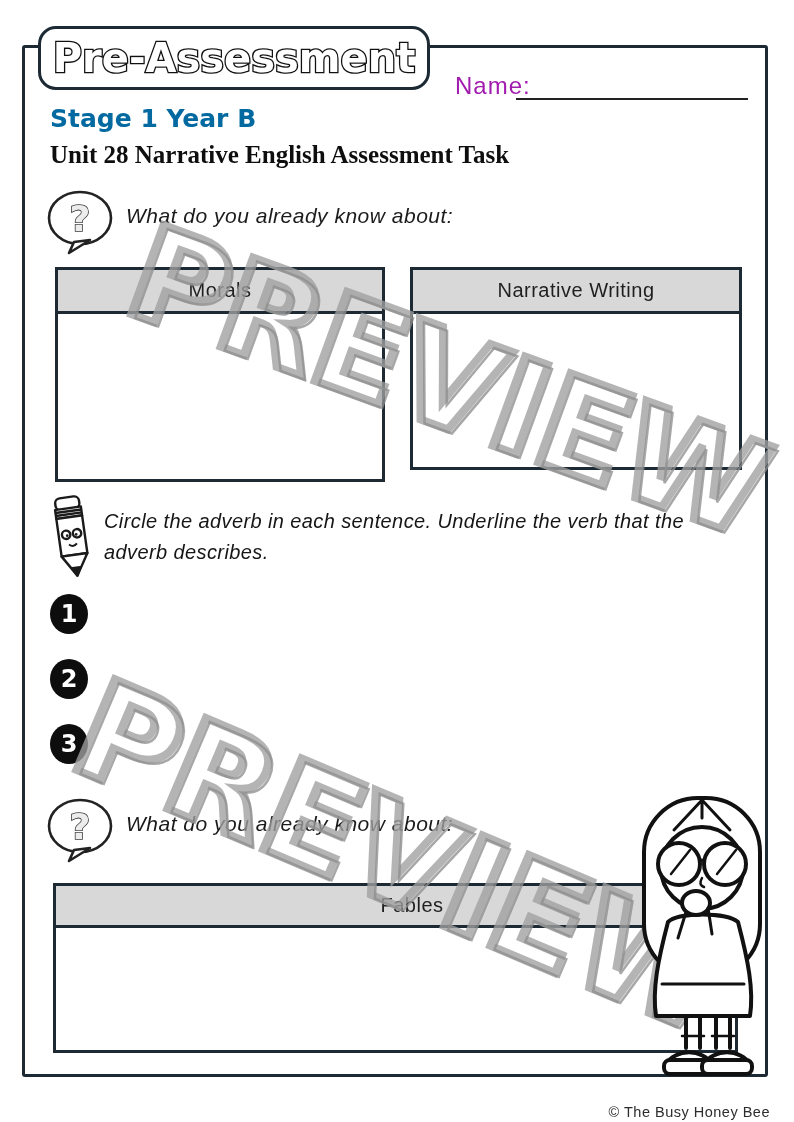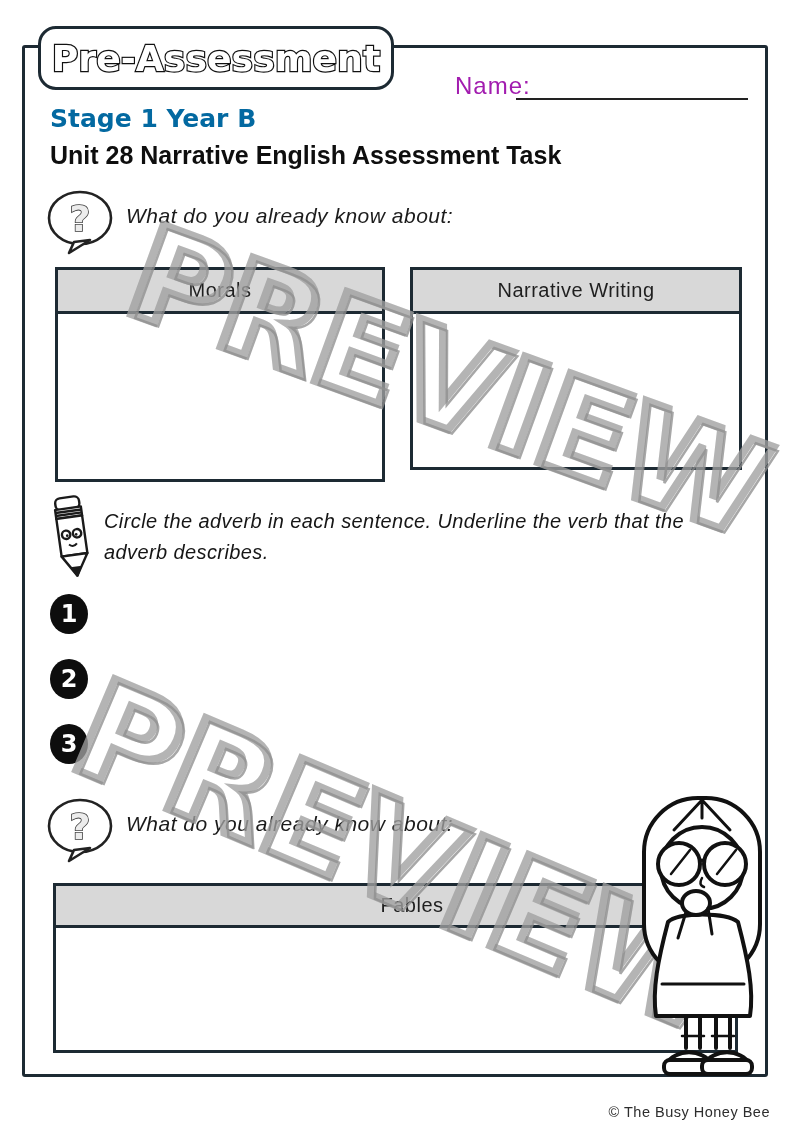--- a/index.html
+++ b/index.html
@@ -5,39 +5,39 @@
   html,body{margin:0;padding:0;background:#ffffff;}
   .page{
     position:relative;width:794px;height:1122px;background:#ffffff;overflow:hidden;
     font-family:"Liberation Sans",sans-serif;color:#151515;
   }
   .frame{
     position:absolute;left:22px;top:45px;width:746px;height:1032px;
     border:3px solid #1d2a33;border-radius:3px;box-sizing:border-box;z-index:1;
   }
   .badge{
-    position:absolute;left:38px;top:26px;width:356px;height:64px;background:#ffffff;
+    position:absolute;left:38px;top:26px;width:392px;height:64px;background:#ffffff;
     border:3px solid #1d2a33;border-radius:18px;box-sizing:border-box;z-index:2;
   }
   .badge svg{width:100%;height:100%;}
   .badge text{
     font-family:"DejaVu Sans",sans-serif;font-weight:bold;font-size:40px;
     fill:#ffffff;stroke:#111111;stroke-width:2.6px;paint-order:stroke fill;
   }
   .name-row-label{
     position:absolute;left:455px;top:72px;font-size:24px;letter-spacing:1px;color:#a21caf;z-index:2;
   }
   .name-line{
     position:absolute;left:516px;top:70px;width:232px;height:28px;
     border-bottom:2px solid #222222;z-index:2;
   }
   .h-stage{position:absolute;left:50px;top:104px;z-index:2;
     font-family:"DejaVu Sans",sans-serif;font-weight:bold;font-size:25px;color:#0369a1;}
   .h-unit{position:absolute;left:50px;top:141px;z-index:2;
-    font-family:Liberation Sans, sans-serif;font-weight:bold;font-size:25px;color:#0e0e0e;}
+    font-family:Liberation Serif, serif;font-weight:bold;font-size:25px;color:#0e0e0e;}
   .bubble{position:absolute;width:76px;height:66px;z-index:2;}
   .bubble-1{left:44px;top:189px;}
   .bubble-2{left:44px;top:797px;}
   .prompt{
     position:absolute;font-style:italic;font-size:21px;letter-spacing:0.5px;color:#1b1b1b;z-index:2;
   }
   .prompt-1{left:126px;top:204px;}
   .prompt-2{left:126px;top:812px;}
   .kbox{position:absolute;border:3px solid #1d2a33;box-sizing:border-box;background:#ffffff;z-index:2;}
   .kbox-header{

